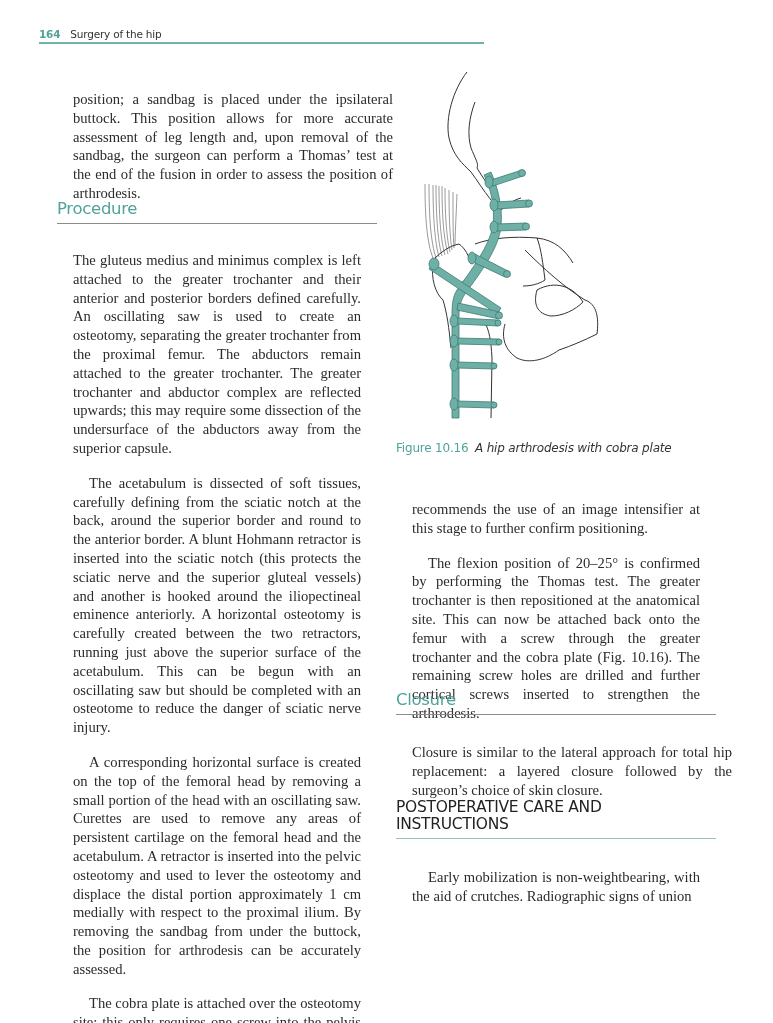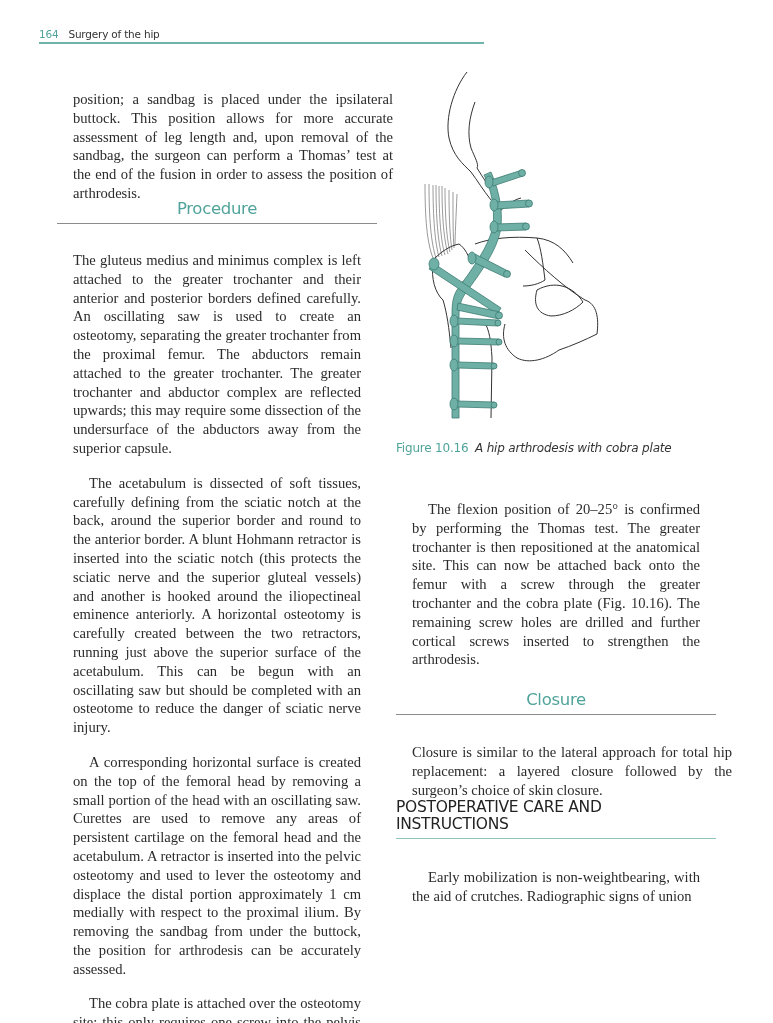--- a/index.html
+++ b/index.html
@@ -1,28 +1,28 @@
 <!DOCTYPE html>
 <html><head>
   <meta charset="utf-8">
   <style>
     html, body { margin: 0; padding: 0; background: #ffffff; }
     body { width: 773px; height: 1023px; position: relative; overflow: hidden; font-family: "Liberation Serif", "DejaVu Serif", serif; color: #2b2b2b; }
     .running-head { position: absolute; left: 39px; top: 28px; width: 445px; height: 16px; font-family: "DejaVu Sans", "Liberation Sans", sans-serif; font-size: 10.5px; color: #333; letter-spacing: -0.2px; }
-    .running-head .pnum { color: #4fa39a; margin-right: 10px; }
+    .running-head .pnum { color: #4fa39a; margin-right: 10px; font-weight: bold; }
     .head-rule { position: absolute; left: 39px; top: 42px; width: 445px; height: 2px; background: #6fb3aa; }
 
     .col { position: absolute; top: 0; width: 320px; }
     .col-left { left: 57px; }
     .col-right { left: 396px; }
 
     p.body { margin: 16px; font-size: 14.6px; line-height: 18.8px; text-align: justify; text-align-last: left; hyphens: none; }
     p.indent { text-indent: 16px; }
 
-    .section-head { font-family: "DejaVu Sans", "Liberation Sans", sans-serif; color: #4fa39a; font-size: 16.5px; padding-bottom: 5px; border-bottom: 1.3px solid #8c8c8c; letter-spacing: -0.3px; text-align: center; }
+    .section-head { font-family: "DejaVu Sans", "Liberation Sans", sans-serif; color: #4fa39a; font-size: 16.5px; padding-bottom: 5px; border-bottom: 1.3px solid #8c8c8c; letter-spacing: -0.3px; }
     .major-head { font-family: "DejaVu Sans", "Liberation Sans", sans-serif; color: #222; font-size: 15.5px; line-height: 17px; padding-bottom: 5px; border-bottom: 1.5px solid #8fc4bd; letter-spacing: -0.3px; }
 
     .figure { position: absolute; left: 405px; top: 68px; width: 220px; height: 360px; }
     .caption { position: absolute; left: 396px; top: 441px; font-family: "DejaVu Sans", "Liberation Sans", sans-serif; font-size: 12px; color: #333; letter-spacing: -0.2px; }
     .caption .fig-label { color: #4fa39a; font-style: normal; margin-right: 3px; }
     .caption .fig-text { font-style: italic; }
   </style>
 </head>
 <body>
 
@@ -122,20 +122,21 @@
   </svg>
 </div>
 
 <div class="caption">
   <span class="fig-label">Figure 10.16</span>
   <span class="fig-text">A hip arthrodesis with cobra plate</span>
 </div>
 
 <div class="col col-right">
   <div style="position:absolute; top:484px; width:320px;">
+    <p class="body">recommends the use of an image intensifier at this stage to further confirm positioning.</p>
     <p class="body indent">The flexion position of 20–25° is confirmed by performing the Thomas test. The greater trochanter is then repositioned at the anatomical site. This can now be attached back onto the femur with a screw through the greater trochanter and the cobra plate (Fig. 10.16). The remaining screw holes are drilled and further cortical screws inserted to strengthen the arthrodesis.</p>
   </div>
 
   <div class="section-head" style="position:absolute; top:690px; width:320px;">Closure</div>
 
   <p class="body" style="position:absolute; top:727px; width:320px;">Closure is similar to the lateral approach for total hip replacement: a layered closure followed by the surgeon’s choice of skin closure.</p>
 
   <div class="major-head" style="position:absolute; top:799px; width:320px;">
     <div>POSTOPERATIVE CARE AND</div>
     <div>INSTRUCTIONS</div>

